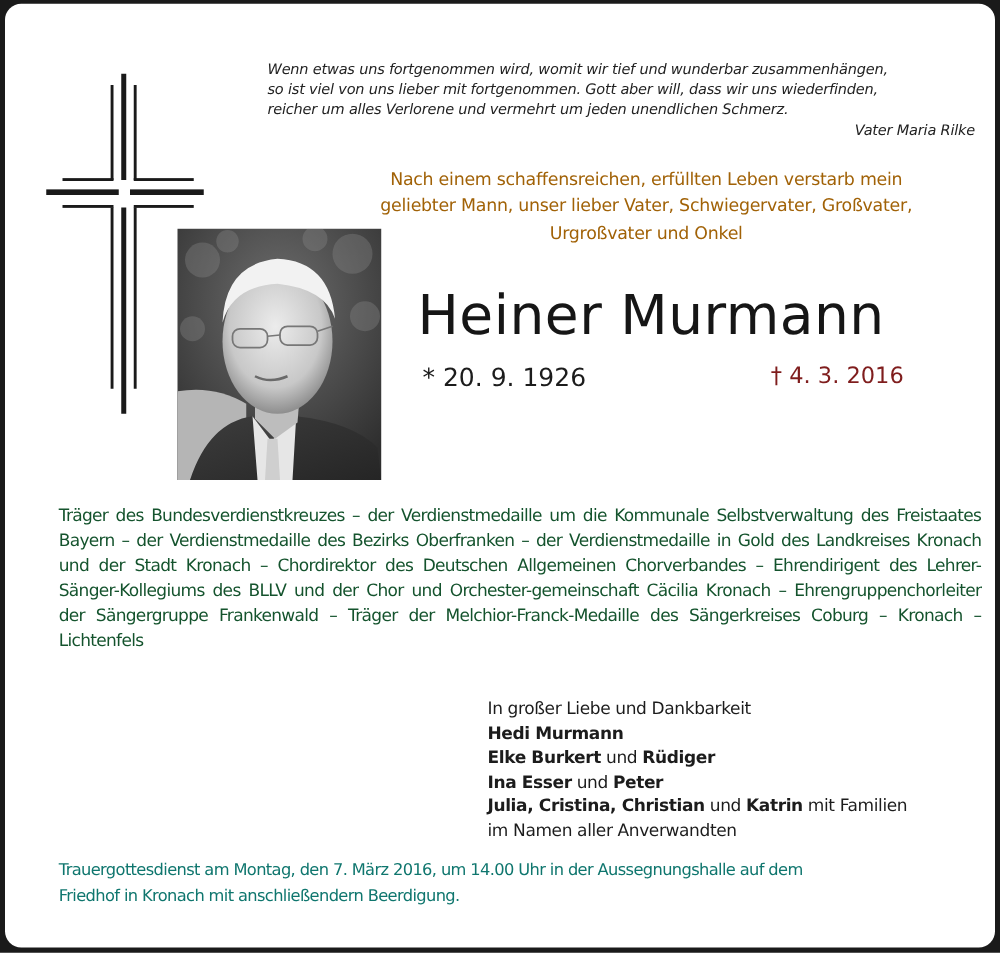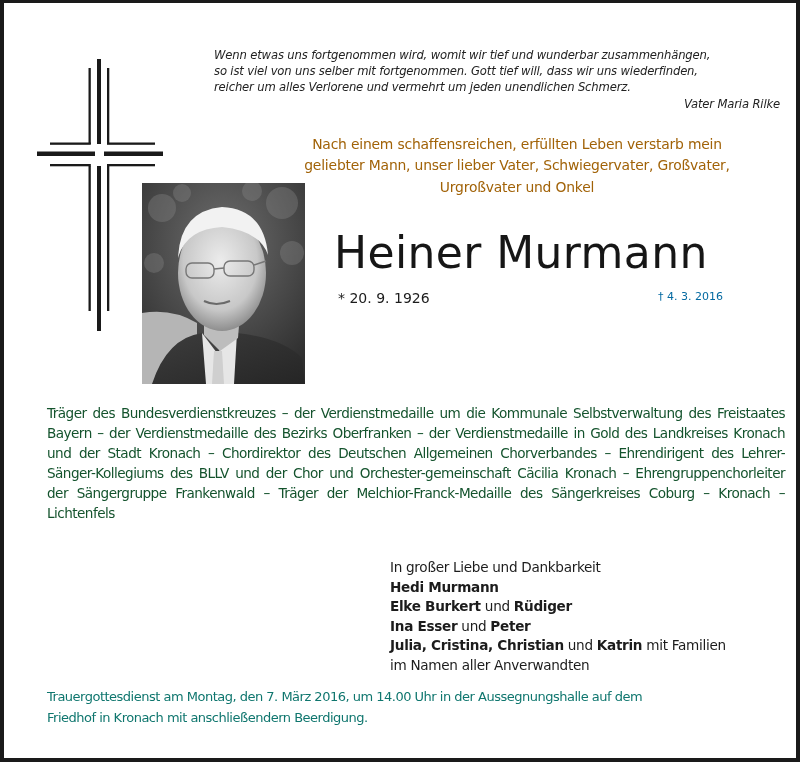--- a/index.html
+++ b/index.html
@@ -1,20 +1,21 @@
 <!DOCTYPE html>
 <html><head>
   <meta charset="utf-8">
   <style>
     html, body { margin: 0; padding: 0; background: #1a1a1a; }
     body { width: 800px; height: 762px; position: relative; overflow: hidden; }
     .frame {
       position: absolute; left: 4px; top: 3px; width: 792px; height: 755px;
       background: #ffffff; color: #1c1c1c;
       font-family: "DejaVu Sans", sans-serif;
+      border-radius: 13px;
     }
     .quote {
       position: absolute; left: 210px; top: 44px; width: 576px;
       font-style: italic; font-size: 11.6px; line-height: 16.2px; color: #222;
       letter-spacing: -0.15px;
     }
     .quote .author { text-align: right; padding-right: 10px; }
     .intro {
       position: absolute; left: 290px; top: 131px; width: 446px;
       text-align: center; font-size: 13.9px; line-height: 21.3px; color: #a16207;
@@ -24,24 +25,24 @@
     .photo {
       position: absolute; left: 138px; top: 180px; width: 163px; height: 201px;
       overflow: hidden; background: #5a5a5a;
     }
     .name {
       position: absolute; left: 330px; top: 220px;
       font-size: 44px; line-height: 60px; font-weight: normal; color: #161616;
       letter-spacing: 0.4px; margin: 0;
     }
     .born {
-      position: absolute; left: 334px; top: 287px; font-size: 14px; color: #1c1c1c;
+      position: absolute; left: 334px; top: 287px; font-size: 20px; color: #1c1c1c;
     }
     .died {
-      position: absolute; right: 73px; top: 287px; font-size: 11px; color: #0369a1;
+      position: absolute; right: 73px; top: 287px; font-size: 18px; color: #7f1d1d;
     }
     .honors {
       position: absolute; left: 43px; top: 400px; width: 738px;
       font-size: 13.6px; line-height: 20.1px; color: #14532d;
       text-align: justify; letter-spacing: -0.55px; word-spacing: 0.5px;
     }
     .mourners {
       position: absolute; left: 386px; top: 541px; width: 400px;
       font-size: 13.6px; line-height: 19.6px; color: #1c1c1c; letter-spacing: -0.3px; margin-top: 14px;
     }
@@ -52,21 +53,21 @@
       font-size: 13px; line-height: 20.6px; color: #0f766e; letter-spacing: -0.5px;
     }
   </style>
 </head>
 <body>
 
 <div class="frame">
 
   <div class="quote">
     <div>Wenn etwas uns fortgenommen wird, womit wir tief und wunderbar zusammenhängen,</div>
-    <div>so ist viel von uns selber mit fortgenommen. Gott tief will, dass wir uns wiederfinden,</div>
+    <div>so ist viel von uns lieber mit fortgenommen. Gott aber will, dass wir uns wiederfinden,</div>
     <div>reicher um alles Verlorene und vermehrt um jeden unendlichen Schmerz.</div>
     <div class="author">Vater Maria Rilke</div>
   </div>
 
   <div class="cross">
     <svg width="140" height="300" viewBox="0 0 140 300" xmlns="http://www.w3.org/2000/svg">
       <g fill="#1a1a1a">
 
         <rect x="67" y="6" width="4" height="85"></rect>
         <rect x="67" y="113" width="4" height="165"></rect>

